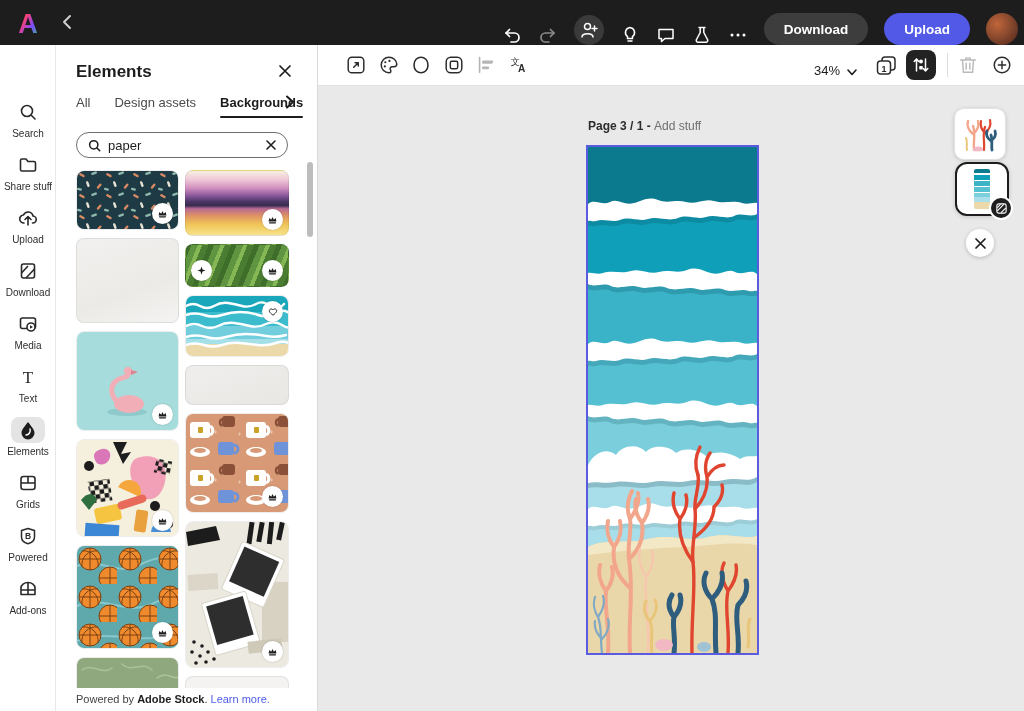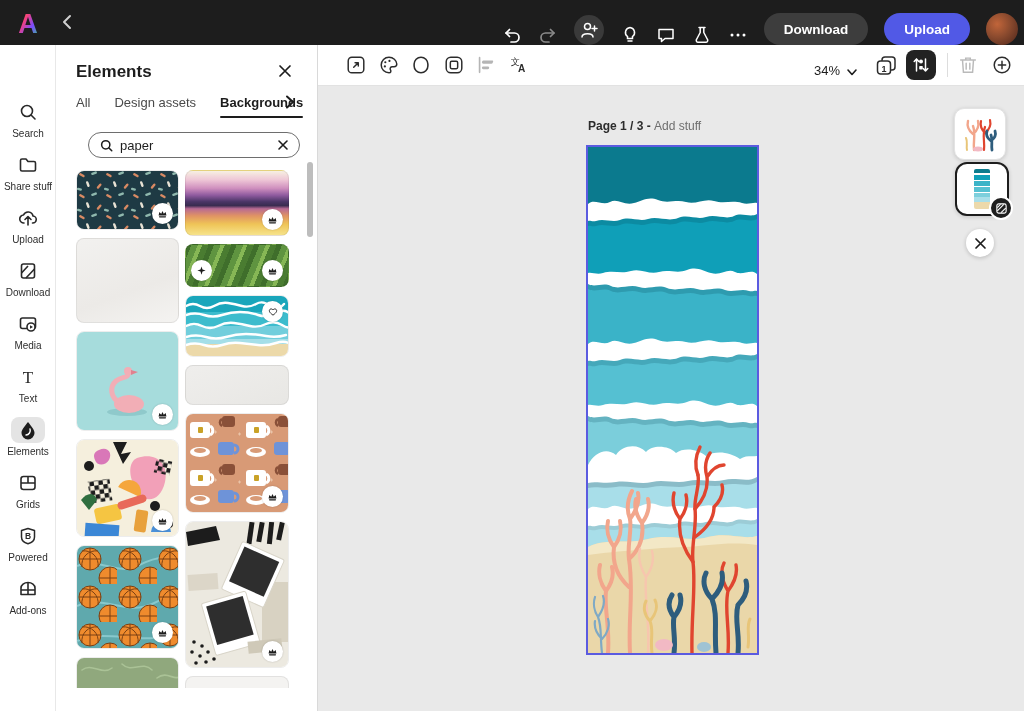--- a/index.html
+++ b/index.html
@@ -28,21 +28,21 @@
 
   
   .panel { position:absolute; left:56px; top:45px; width:262px; height:666px; background:#fff; border-right:1px solid #d9d9d9; overflow:hidden; }
   .panel-title { position:absolute; left:20px; top:17px; font-size:17px; font-weight:bold; color:#1d1d1d; }
   .panel-close { position:absolute; right:22px; top:17px; width:20px; height:20px; background:none; border:none; cursor:pointer; }
   .tabs { position:absolute; left:20px; top:50px; display:flex; gap:24px; }
   .tab { font-size:13px; color:#4a4a4a; background:none; border:none; cursor:pointer; padding:0 0 8px 0; font-family:"Liberation Sans",sans-serif; position:relative; }
   .tab.active { font-weight:bold; color:#1d1d1d; }
   .tab.active::after { content:""; position:absolute; left:0; right:0; bottom:0; height:2px; background:#1d1d1d; border-radius:1px; }
   .tabs-more { position:absolute; right:18px; top:49px; width:18px; height:18px; background:none; border:none; cursor:pointer; }
-  .searchbox { position:absolute; left:32px; top:87px; width:212px; height:26px; border:1.5px solid #6e6e6e; border-radius:14px; display:flex; align-items:center; padding:0 8px 0 10px; gap:6px; background:#fff; }
+  .searchbox { position:absolute; left:20px; top:87px; width:212px; height:26px; border:1.5px solid #6e6e6e; border-radius:14px; display:flex; align-items:center; padding:0 8px 0 10px; gap:6px; background:#fff; }
   .searchbox input { flex:1; border:none; outline:none; font-size:13px; color:#1d1d1d; font-family:"Liberation Sans",sans-serif; background:transparent; min-width:0; }
   .clear-btn { width:16px; height:16px; background:none; border:none; cursor:pointer; display:flex; align-items:center; justify-content:center; }
 
   .grid { position:absolute; left:20px; top:125px; width:213px; height:518px; display:flex; gap:6px; overflow:hidden; }
   .col { display:flex; flex-direction:column; gap:8px; }
   .col.l { width:103px; } .col.r { width:104px; }
   .thumb { position:relative; border-radius:8px; overflow:hidden; border:1px solid rgba(0,0,0,.07); flex:none; cursor:pointer; }
   .badge { position:absolute; width:21px; height:21px; border-radius:50%; background:#fff; display:flex; align-items:center; justify-content:center; box-shadow:0 0 2px rgba(0,0,0,.2); }
   .badge.br { right:5px; bottom:5px; } .badge.bl { left:5px; bottom:5px; } .badge.tr { right:5px; top:5px; }
 
@@ -490,20 +490,23 @@
           <span class="badge br">
               <svg width="11" height="10" viewBox="0 0 21 18">
                 <path d="M3,12 L4.5,5 L8,8.5 L10.5,3.5 L13,8.5 L16.5,5 L18,12 Z M3.8,13.5 H17.2 L16.6,15.5 H4.4 Z" fill="#1d1d1d"></path>
               </svg>
             </span>
         </div>
         <div class="thumb t-sliver" style="height:30px"></div>
       </div>
     </div>
 
+    <div class="panel-footer">
+      <span>Powered by </span><b>Adobe Stock</b><span>. </span><a>Learn more.</a>
+    </div>
     <div class="panel-scroll"></div>
   </aside>
 
   <main class="workspace">
     <div class="editbar">
       <button class="eb-icon" style="left:26px">
         <svg width="22" height="22" viewBox="0 0 24 24" fill="none" stroke="#2c2c2c" stroke-width="1.6" stroke-linecap="round" stroke-linejoin="round">
             <rect x="3.5" y="3.5" width="17" height="17" rx="4"></rect>
             <path d="M9.5,14.5 L14.5,9.5 M11,9.5 H14.5 V13"></path>
           </svg>
@@ -568,21 +571,21 @@
       </button>
       <button class="eb-icon" style="left:672px">
         <svg width="22" height="22" viewBox="0 0 24 24" fill="none" stroke="#2c2c2c" stroke-width="1.6" stroke-linecap="round">
             <circle cx="12" cy="12" r="8.5"></circle>
             <path d="M12,8 V16 M8,12 H16"></path>
           </svg>
       </button>
     </div>
 
     <div class="page-label">
-      <b>Page 1 / 3 - </b><span>Add stuff</span>
+      <b>Page 3 / 1 - </b><span>Add stuff</span>
     </div>
 
     <div class="artboard">
       <svg width="169" height="506" viewBox="0 0 169 506">
         <defs>
           <path id="torn" d="M0,10 C6,4 14,12 22,8 C30,4 36,12 46,9 C54,7 60,2 70,6 C80,10 88,5 98,8 C108,11 116,4 126,7 C136,10 144,6 154,9 C160,11 165,8 169,9 L169,20 C162,24 154,18 146,22 C138,26 128,20 118,23 C108,26 100,20 90,24 C80,28 70,22 60,25 C50,28 42,22 32,26 C24,29 16,24 8,27 C4,28 2,26 0,27 Z"></path>
           <path id="clouds" d="M0,22 C6,10 18,4 28,12 C34,2 50,0 58,9 C64,2 80,2 88,10 C96,4 110,6 118,13 C128,7 142,9 152,16 C158,12 164,14 169,13 L169,34 C160,40 148,34 136,37 C124,40 112,35 100,38 C88,41 76,36 64,39 C52,42 40,37 28,39 C16,41 8,38 0,40 Z"></path>
         </defs>
 
         <rect x="0" y="0" width="169" height="60" fill="#0b7a8e"></rect>

